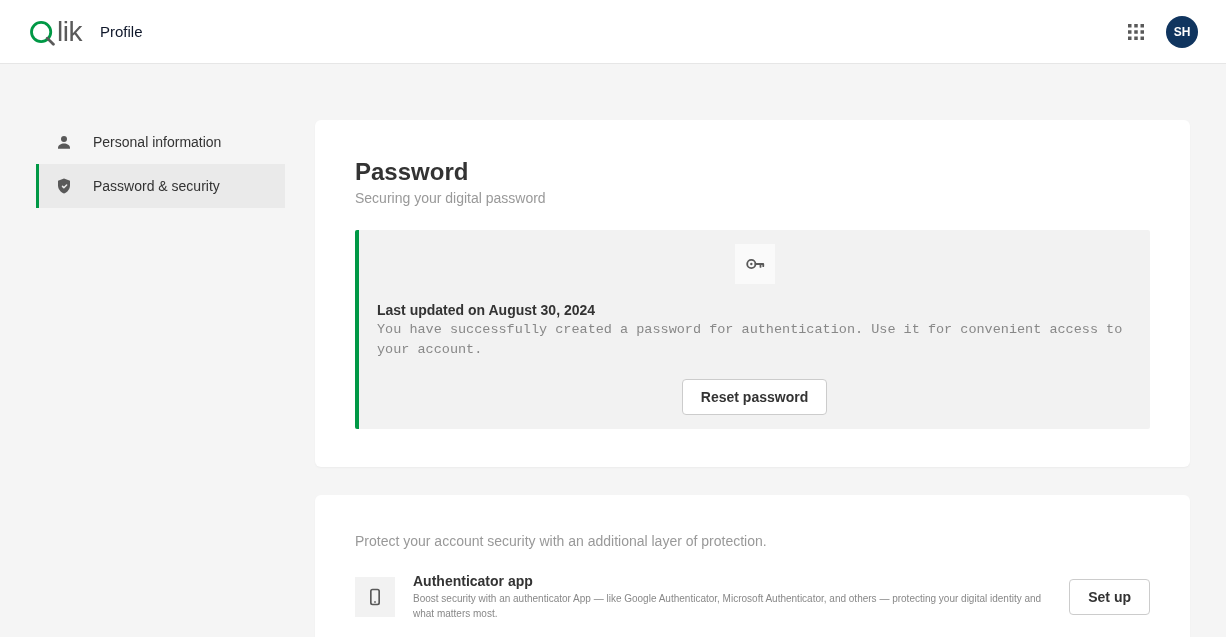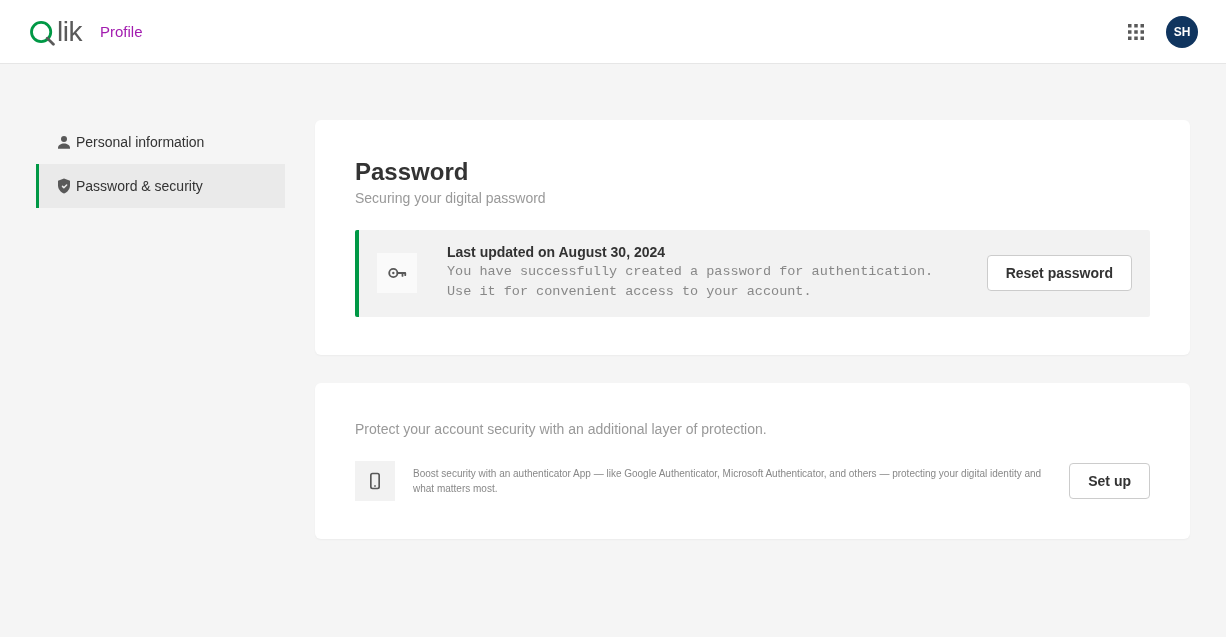--- a/index.html
+++ b/index.html
@@ -30,21 +30,21 @@
       align-items: center;
     }
     .logo-text {
       font-size: 28px;
       font-weight: 400;
       color: #5a5a5a;
       letter-spacing: -0.5px;
     }
     .page-title {
       font-size: 15px;
-      color: #a21caf;
+      color: #0f172a;
     }
     .header-right {
       display: flex;
       align-items: center;
       gap: 18px;
     }
     .app-grid-icon {
       cursor: pointer;
       display: flex;
       align-items: center;
@@ -70,21 +70,21 @@
       padding-top: 56px;
     }
     .sidebar {
       width: 285px;
       padding-left: 36px;
       flex-shrink: 0;
     }
     .sidebar-item {
       display: flex;
       align-items: center;
-      gap: 3px;
+      gap: 20px;
       height: 44px;
       padding: 0 16px;
       font-size: 14px;
       color: #333;
       cursor: pointer;
       border-left: 3px solid transparent;
     }
     .sidebar-item.active {
       background: #eaeaea;
       border-left: 3px solid #009845;
@@ -119,21 +119,22 @@
       color: #999;
       margin-bottom: 24px;
     }
     .info-box {
       background: #f2f2f2;
       border-left: 4px solid #009845;
       border-radius: 2px;
       padding: 14px 18px;
       display: flex;
       align-items: center;
-      gap: 30px;
+      gap: 18px;
+      flex-direction: column;
     }
     .info-box-icon {
       width: 40px;
       height: 40px;
       background: #fafafa;
       display: flex;
       align-items: center;
       justify-content: center;
       flex-shrink: 0;
     }
@@ -275,20 +276,21 @@
     <div class="card">
       <p class="section-subtitle">Protect your account security with an additional layer of protection.</p>
       <div class="mfa-row">
         <div class="mfa-icon">
           <svg width="20" height="20" viewBox="0 0 24 24" fill="none" stroke="#595959" stroke-width="2">
             <rect x="7" y="3" width="10" height="18" rx="2"></rect>
             <line x1="11" y1="18" x2="13" y2="18"></line>
           </svg>
         </div>
         <div class="mfa-text">
+          <div class="mfa-title">Authenticator app</div>
           <div class="mfa-desc">Boost security with an authenticator App — like Google Authenticator, Microsoft Authenticator, and others — protecting your digital identity and what matters most.</div>
         </div>
         <button class="btn">Set up</button>
       </div>
     </div>
 
   </div>
 </div>
 
 </body></html>

